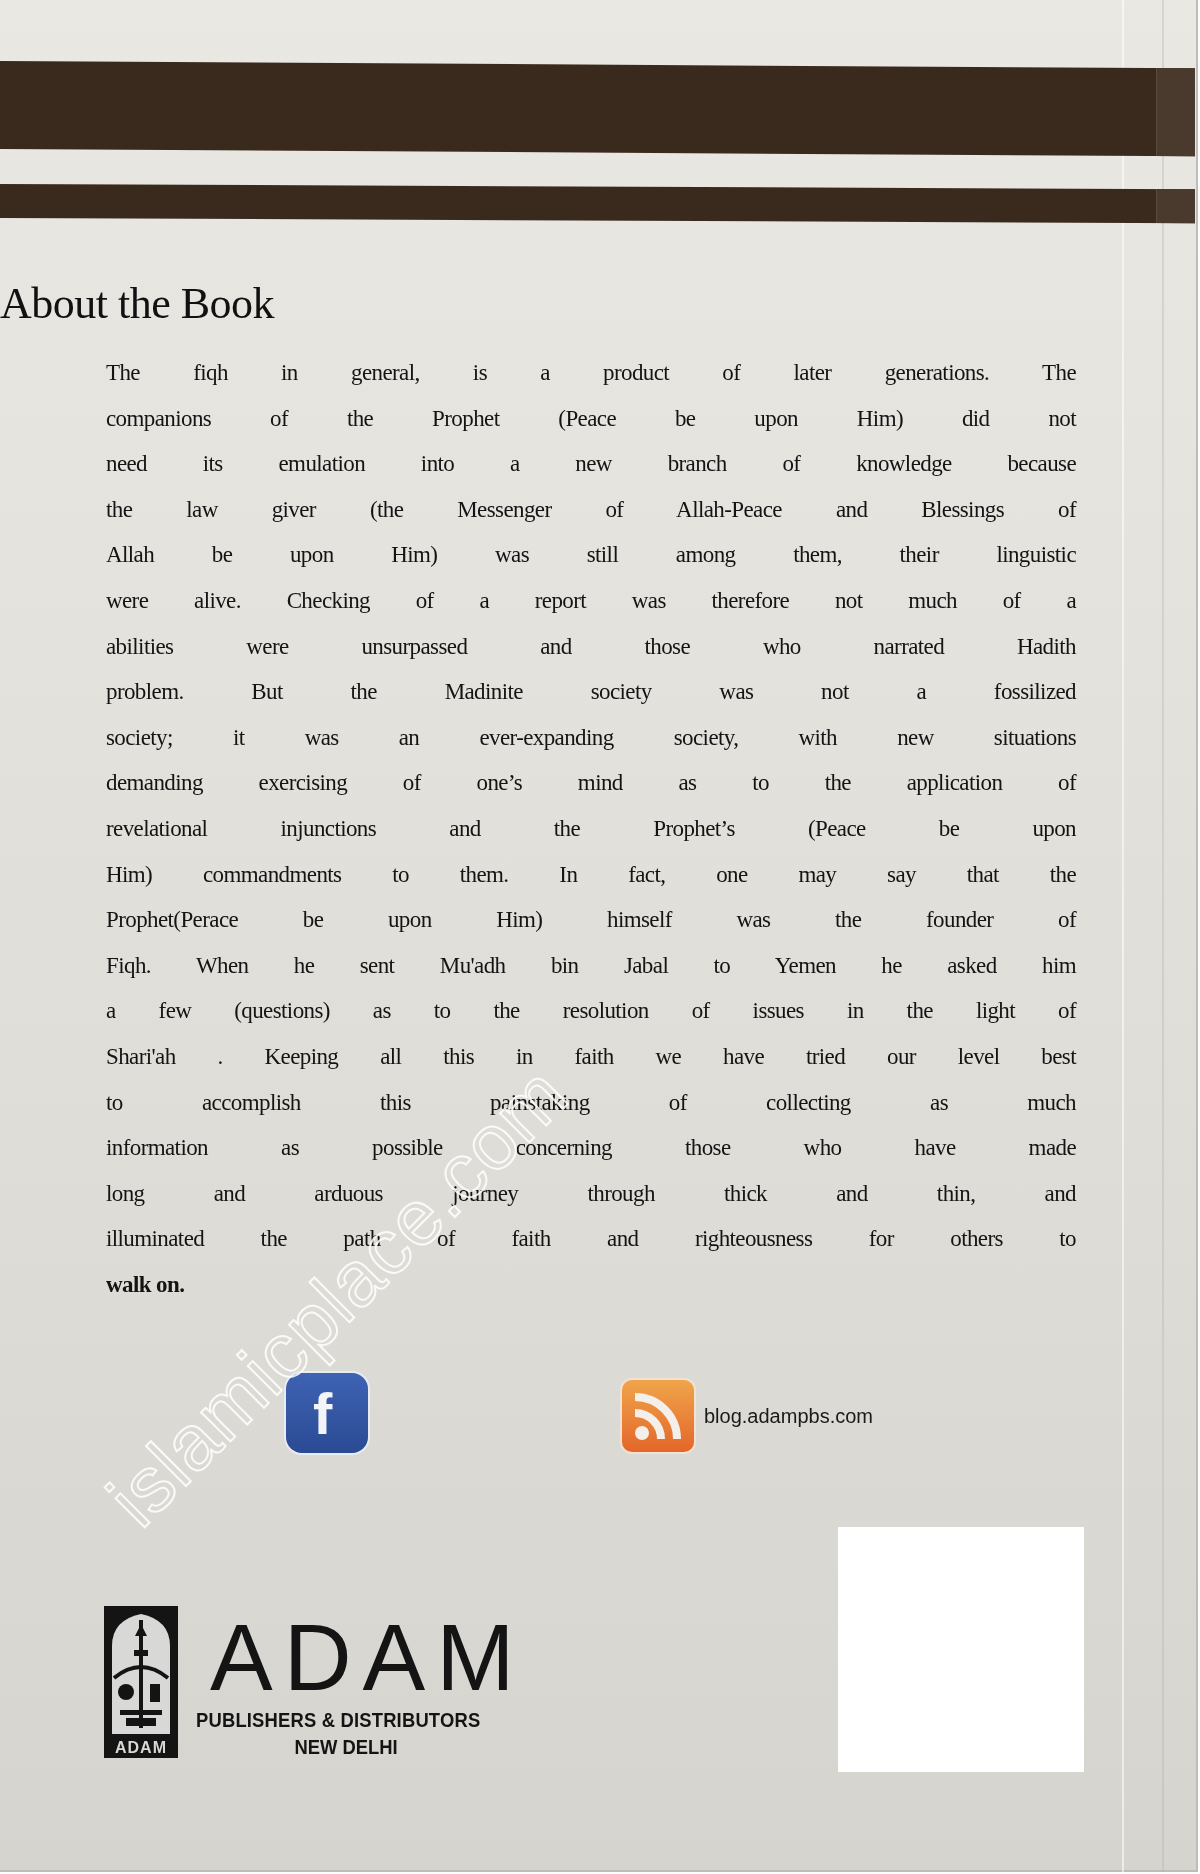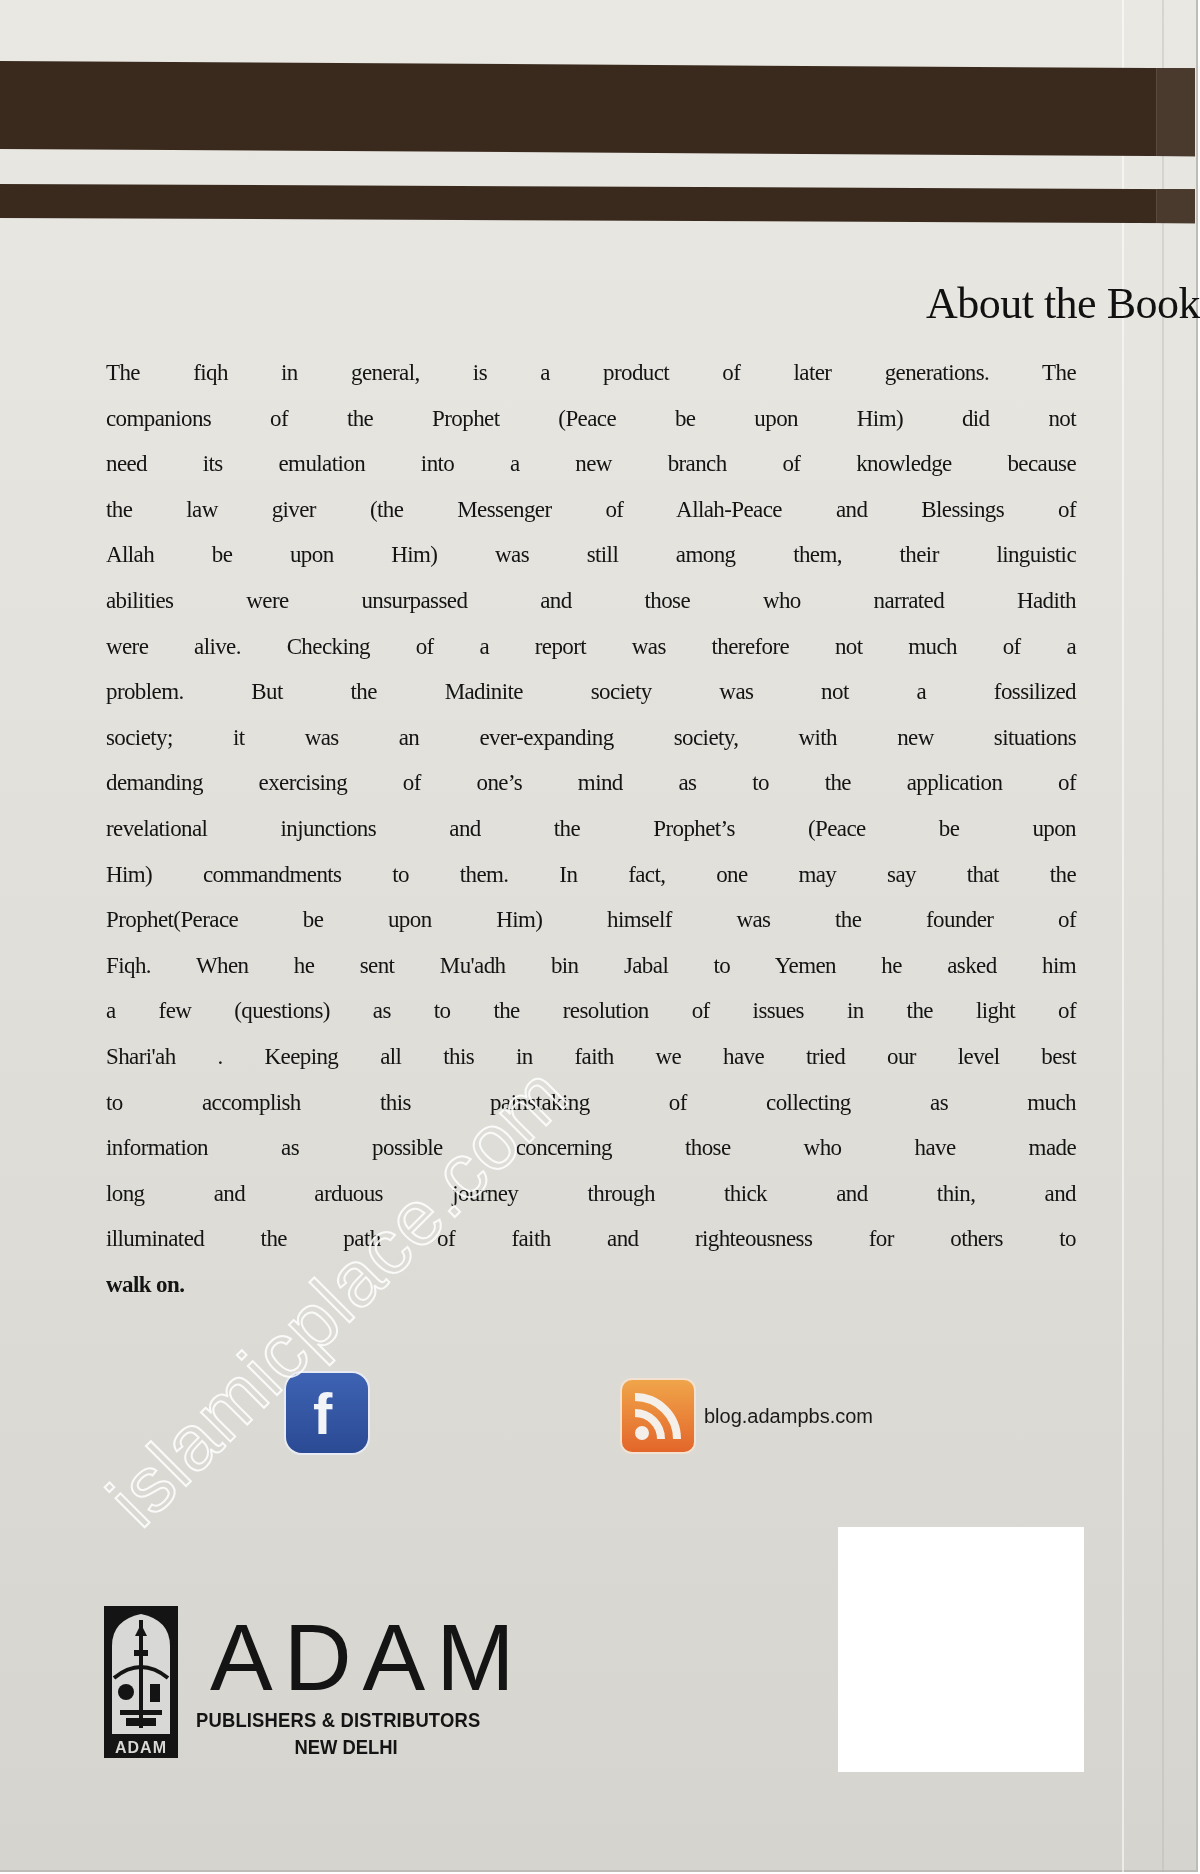--- a/index.html
+++ b/index.html
@@ -21,21 +21,21 @@
     background: rgba(180,178,172,0.35);
   }
   .band {
     position:absolute; left:0; background:#3a2a1e;
   }
   .band-1 { top:61px; height:88px; width:1195px; transform: skewY(0.35deg); transform-origin:left; }
   .band-2 { top:184px; height:34px; width:1195px; transform: skewY(0.25deg); transform-origin:left; }
   .band .edge { position:absolute; right:0; top:0; bottom:0; width:38px; background:#4a3a2d; border-left:1px solid #5a4a3c; }
 
   .title {
-    position:absolute; top:278px; left:0; width:1200px; text-align:right;
+    position:absolute; top:278px; left:0; width:1200px; text-align:left;
     font-family:"Liberation Serif", serif; font-size:44px; color:#111;
     letter-spacing:-0.5px;
   }
   .body-text {
     position:absolute; top:350px; left:106px; width:970px;
     font-family:"Liberation Serif", serif; font-size:23px; line-height:45.6px;
     color:#141414; text-align:justify; letter-spacing:-0.6px;
   }
   .body-text .line { display:block; text-align:justify; text-align-last:justify; white-space:nowrap; }
   .body-text .line.last { text-align-last:left;font-weight:bold; }
@@ -101,22 +101,22 @@
     </div>
 
   <div class="title">About the Book</div>
 
   <div class="body-text">
     <span class="line">The fiqh in general, is a product of later generations. The</span>
     <span class="line">companions of the Prophet (Peace be upon Him) did not</span>
     <span class="line">need its emulation into a new branch of knowledge because</span>
     <span class="line">the law giver (the Messenger of Allah-Peace and Blessings of</span>
     <span class="line">Allah be upon Him) was still among them, their linguistic</span>
+    <span class="line">were alive. Checking of a report was therefore not much of a</span>
     <span class="line">abilities were unsurpassed and those who narrated Hadith</span>
-    <span class="line">were alive. Checking of a report was therefore not much of a</span>
     <span class="line">problem. But the Madinite society was not a fossilized</span>
     <span class="line">society; it was an ever-expanding society, with new situations</span>
     <span class="line">demanding exercising of one’s mind as to the application of</span>
     <span class="line">revelational injunctions and the Prophet’s (Peace be upon</span>
     <span class="line">Him) commandments to them. In fact, one may say that the</span>
     <span class="line">Prophet(Perace be upon Him) himself was the founder of</span>
     <span class="line">Fiqh. When he sent Mu'adh bin Jabal to Yemen he asked him</span>
     <span class="line">a few (questions) as to the resolution of issues in the light of</span>
     <span class="line">Shari'ah . Keeping all this in faith we have tried our level best</span>
     <span class="line">to accomplish this painstaking of collecting as much</span>

